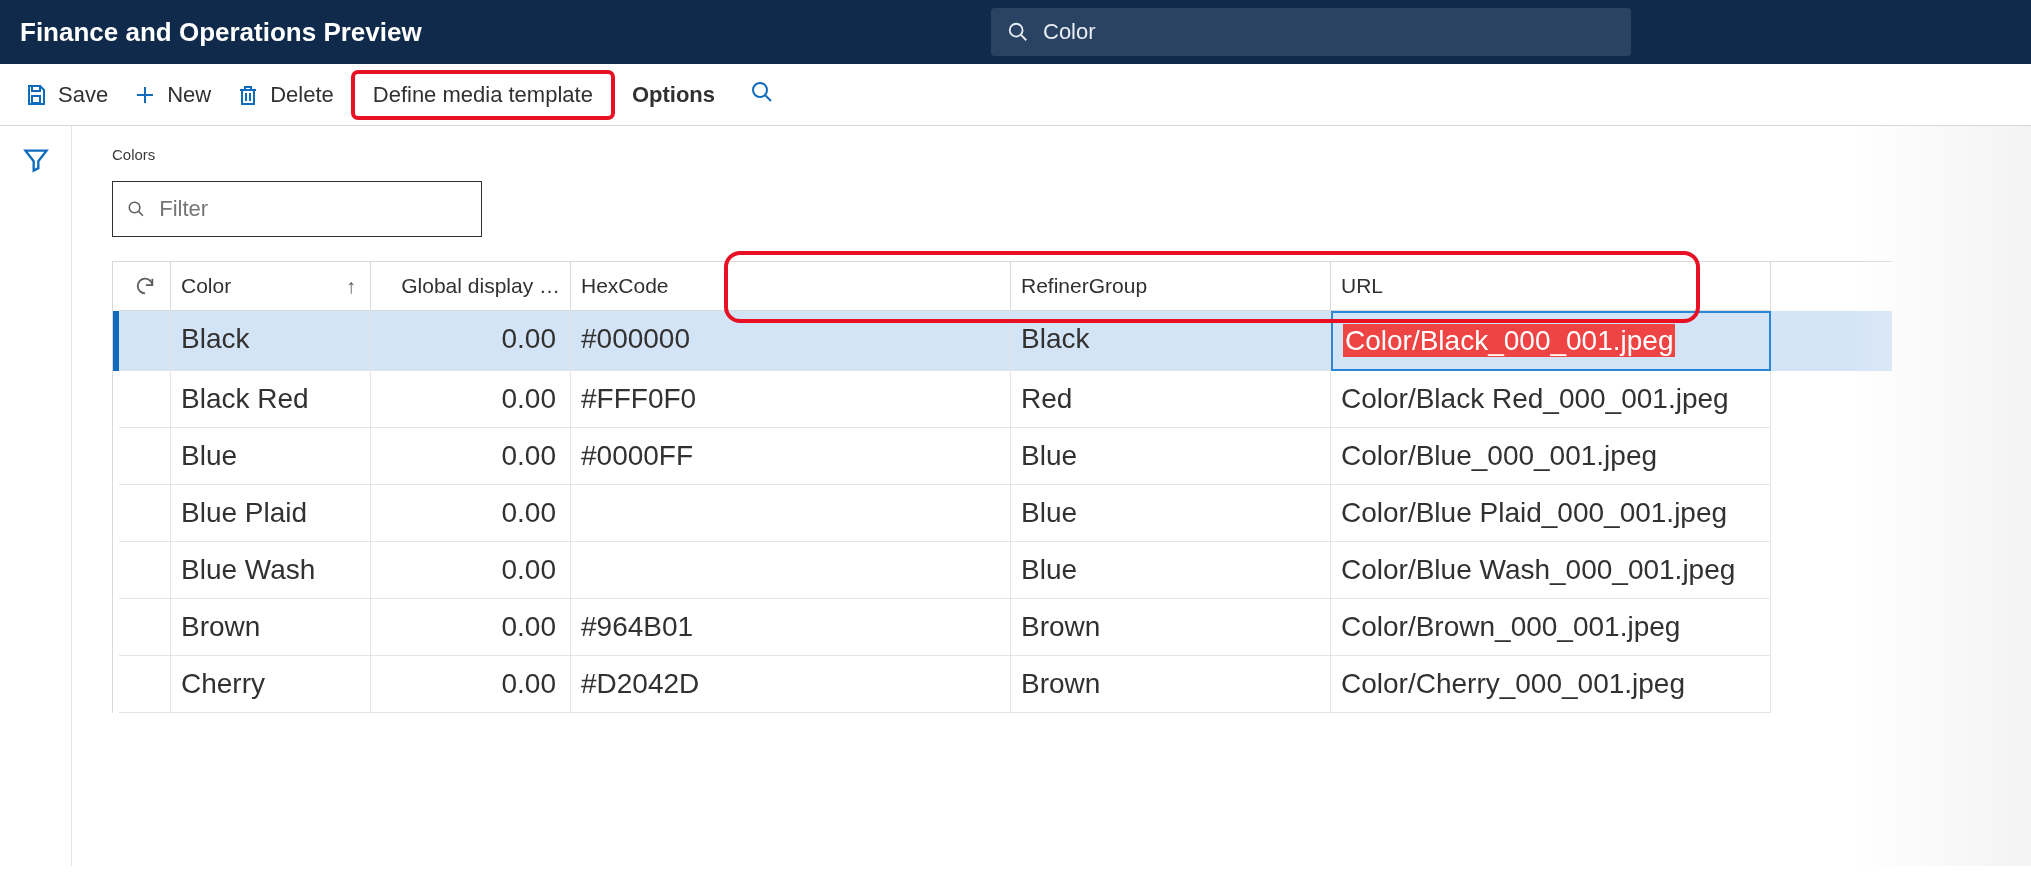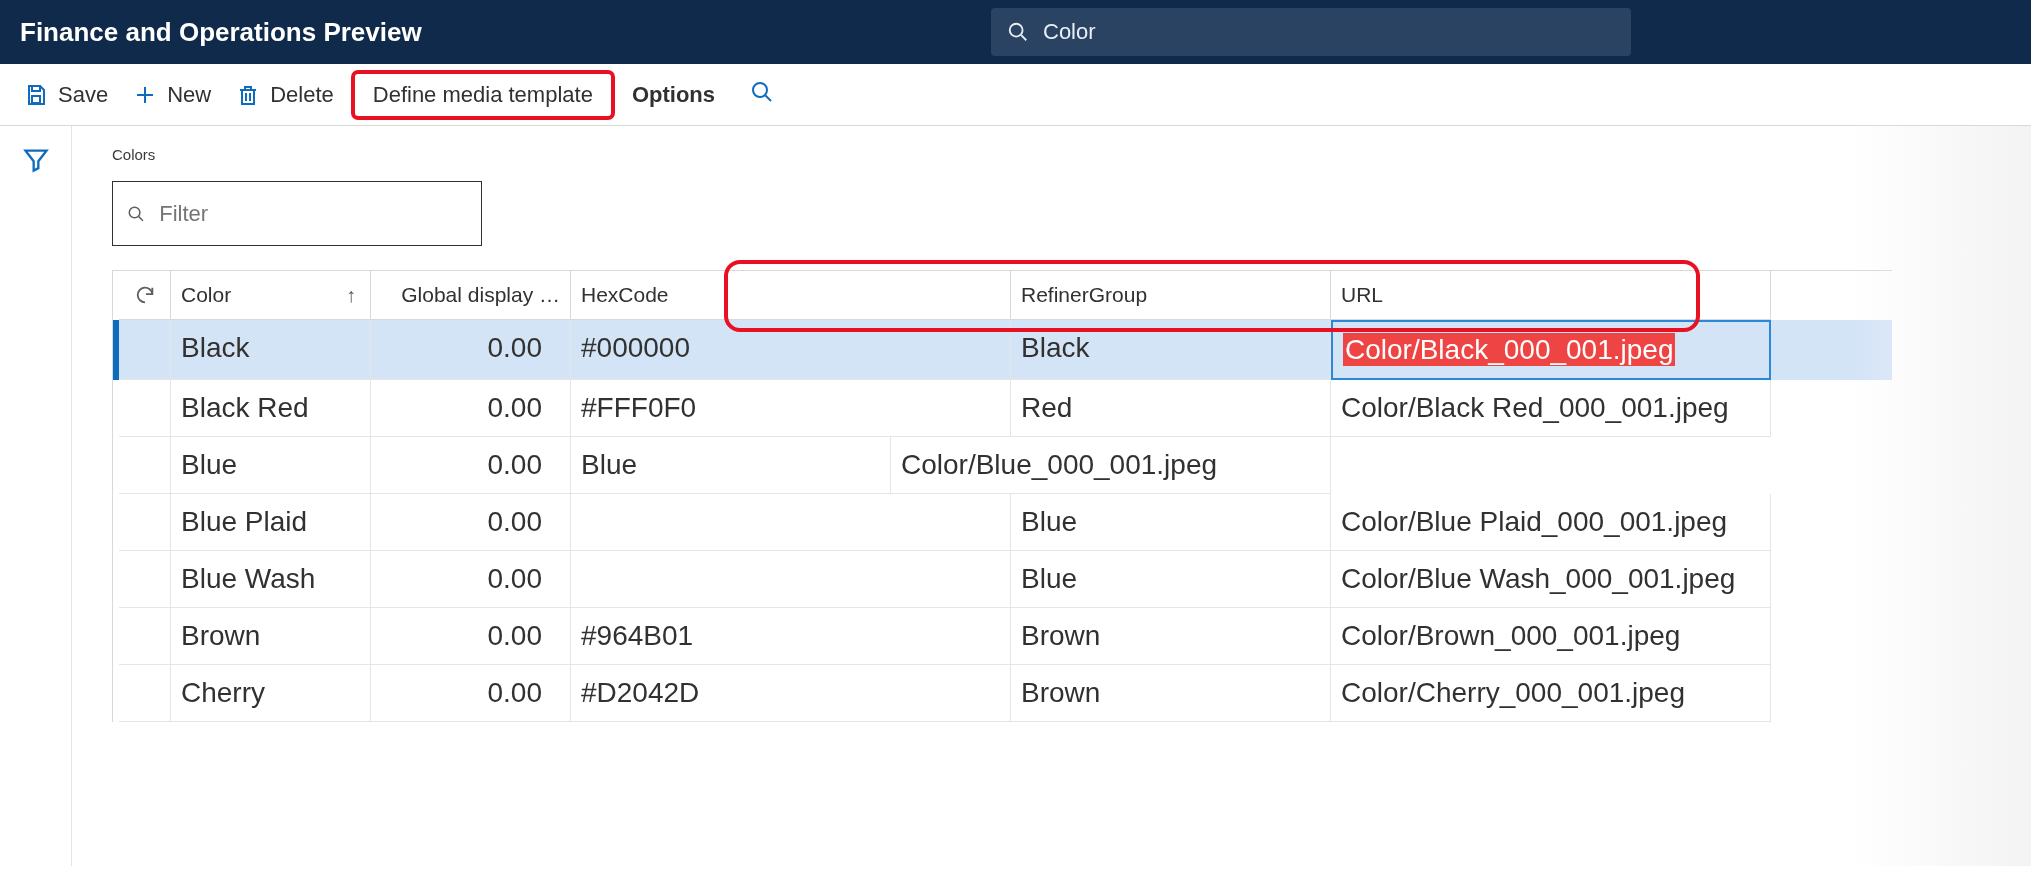--- a/index.html
+++ b/index.html
@@ -99,21 +99,21 @@
     background: linear-gradient(#fff, #fff);
   }
   .page-title {
     font-size: 15px;
     color: #3b3a39;
     margin-bottom: 18px;
   }
   .filterbox {
     border: 1px solid #323130;
     width: 370px;
-    height: 65px;
+    height: 56px;
     display: flex;
     align-items: center;
     padding: 0 14px;
     gap: 12px;
     margin-bottom: 24px;
   }
   .filterbox input {
     border: none;
     outline: none;
     font-size: 22px;
@@ -164,21 +164,21 @@
     width: 6px;
     flex: 0 0 6px;
     background: transparent;
   }
   .col-refresh { flex: 0 0 52px; justify-content: center; }
   .col-color   { flex: 0 0 200px; }
   .col-disp    { flex: 0 0 200px; text-align: center; justify-content: flex-end; }
   .col-hex     { flex: 0 0 440px; }
   .col-refiner { flex: 0 0 320px; }
   .col-url     { flex: 0 0 440px; }
-  .grid-row .col-disp { display:flex; justify-content:flex-end; padding-right:28px; }
+  .grid-row .col-disp { display:flex; justify-content:flex-end; padding-right:14px; }
 
   .col-color.header {
     display:flex; justify-content:space-between; align-items:center;
   }
   .sort-arrow { font-size: 20px; color:#605e5c; margin-right:4px; }
 
   .url-selected {
     background: #ef4444;
     color: #fff;
     padding: 1px 2px;
@@ -333,20 +333,21 @@
               <div class="cell col-disp">0.00</div>
               <div class="cell col-hex">#FFF0F0</div>
               <div class="cell col-refiner">Red</div>
               <div class="cell col-url url-cell">Color/Black Red_000_001.jpeg</div>
             </div>
             <div class="grid-row">
               <div class="rowmark"></div>
               <div class="cell col-refresh"></div>
               <div class="cell col-color">Blue</div>
               <div class="cell col-disp">0.00</div>
+              <div class="cell col-hex">#0000FF</div>
               <div class="cell col-refiner">Blue</div>
               <div class="cell col-url url-cell">Color/Blue_000_001.jpeg</div>
             </div>
             <div class="grid-row">
               <div class="rowmark"></div>
               <div class="cell col-refresh"></div>
               <div class="cell col-color">Blue Plaid</div>
               <div class="cell col-disp">0.00</div>
               <div class="cell col-hex"></div>
               <div class="cell col-refiner">Blue</div>

